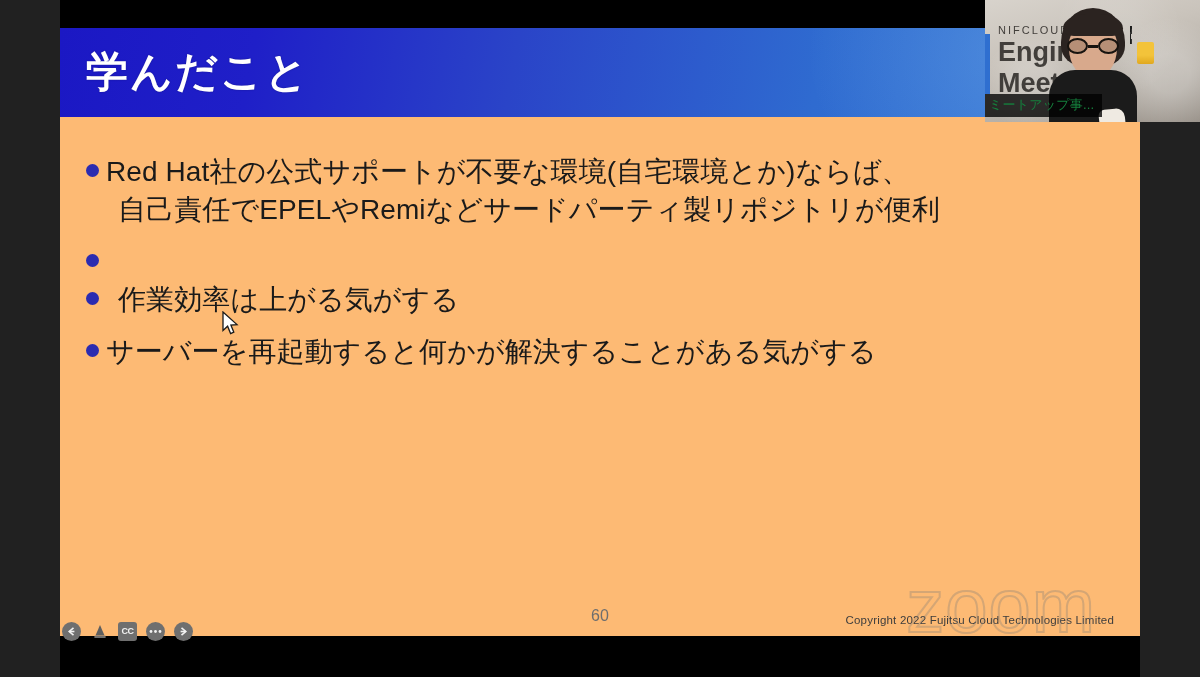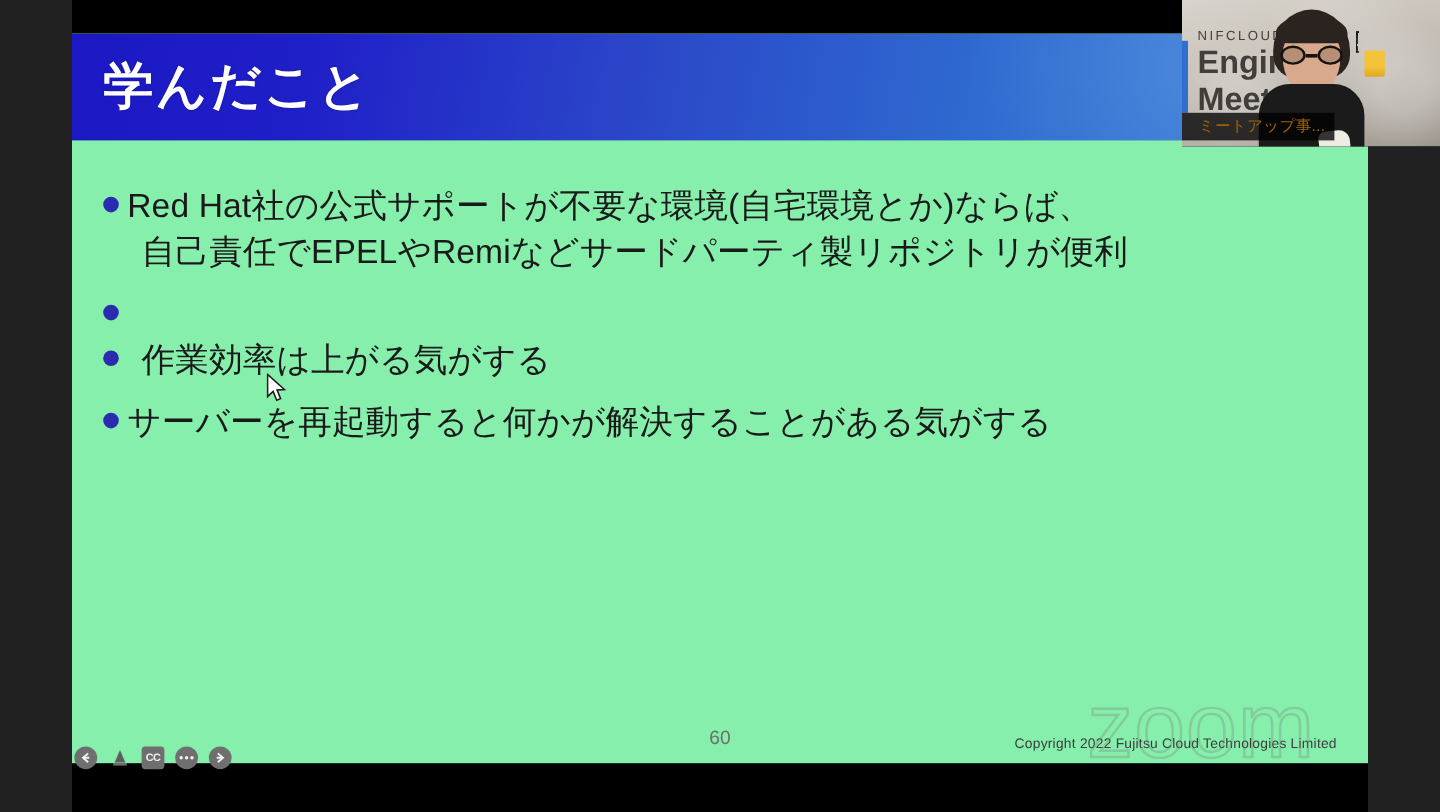--- a/index.html
+++ b/index.html
@@ -15,21 +15,21 @@
 
   
   .letterbox {
     position:absolute; left:60px; top:0; width:1080px; height:677px;
     background:#000;
   }
 
   
   .slide {
     position:absolute; left:60px; top:28px; width:1080px; height:608px;
-    background:#86efac; overflow:hidden;
+    background:#fdba74; overflow:hidden;
   }
 
   .slide-banner {
     position:absolute; left:0; top:0; width:1080px; height:89px;
     background:linear-gradient(100deg,#1b18c4 0%,#1f1fc8 18%,#2a44c8 42%,#2f6bd0 70%,#3b7fd8 100%);
     overflow:hidden;
   }
   .slide-banner:after{
     content:""; position:absolute; right:-90px; top:-140px;
     width:420px; height:330px; border-radius:50%;
@@ -158,22 +158,22 @@
     position:absolute; left:4px; top:62px; width:88px; height:60px;
     background:#1b1b1b; border-radius:26px 26px 0 0;
   }
   .vt-pocket {
     position:absolute; right:12px; bottom:2px; width:26px; height:19px;
     background:#efeae2; border-radius:6px 9px 4px 8px;
     transform:rotate(-6deg);
   }
   .vt-name {
     position:absolute; left:0; bottom:5px;
-    background:rgba(0,0,0,.78); color:#a16207;
-    font-size:13px; padding:2px 8px 3px 14px;
+    background:rgba(0,0,0,.78); color:#15803d;
+    font-size:13px; padding:2px 8px 3px 4px;
     letter-spacing:.2px;
   }
   .vt-bluebar {
     position:absolute; left:0; top:34px; width:5px; height:60px;
     background:#2f6fd0;
   }
 
   
   .cursor { position:absolute; left:222px; top:311px; z-index:20; }
 </style>

